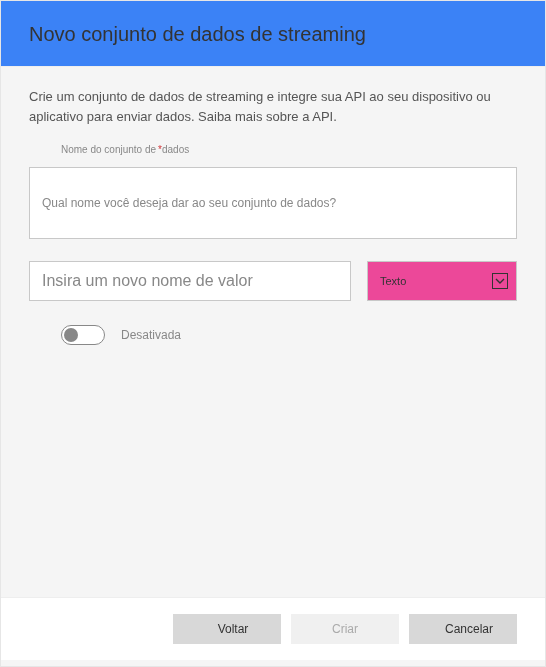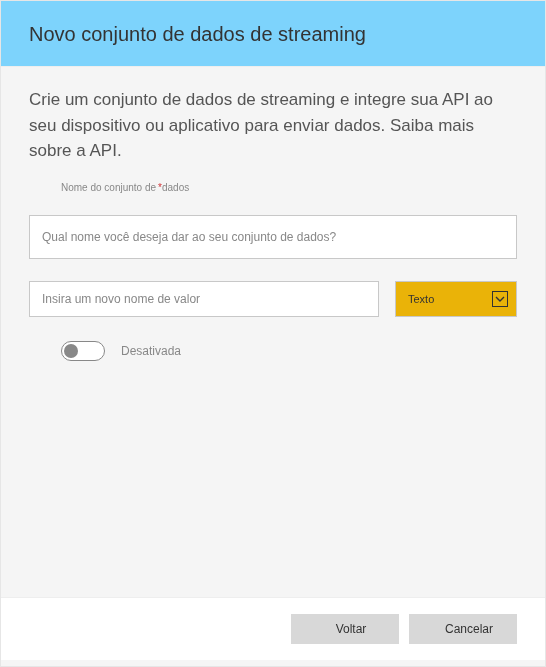--- a/index.html
+++ b/index.html
@@ -10,54 +10,54 @@
     body {
       width: 546px;
       height: 667px;
       font-family: "Segoe UI", Arial, sans-serif;
       color: #333;
       background: #f5f5f5;
       overflow: hidden;
       border: 1px solid #e6e6e6;
     }
     .header {
-      background: #7dd3fc;
+      background: #3b82f6;
       padding: 22px 28px 20px 28px;
       border-bottom: 1px solid #eeeeee;
     }
     .header h1 {
       font-size: 20px;
       font-weight: 400;
       color: #333;
     }
     .content {
       background: #f5f5f5;
       padding: 20px 28px 0 28px;
       height: 530px;
     }
     .intro {
-      font-size: 17px;
+      font-size: 13px;
       color: #555;
       line-height: 1.5;
       margin-bottom: 18px;
     }
     .field-label-small {
       font-size: 10px;
       color: #888;
-      margin-bottom: 22px;
+      margin-bottom: 12px;
       display: block;
       padding-left: 32px;
     }
     .required-star {
       color: #d13438;
       margin-left: 2px;
     }
     .text-input {
       width: 100%;
-      padding: 14px 12px;
+      padding: 28px 12px;
       border: 1px solid #c8c8c8;
       background: #ffffff;
       font-size: 12px;
       color: #333;
       font-family: inherit;
       outline: none;
     }
     .text-input::placeholder {
       color: #888;
     }
@@ -74,32 +74,32 @@
       display: flex;
       gap: 16px;
       align-items: stretch;
       margin-bottom: 24px;
     }
     .value-input {
       flex: 1;
       padding: 10px 12px;
       border: 1px solid #c8c8c8;
       background: #ffffff;
-      font-size: 12px;
+      font-size: 16px;
       color: #333;
       font-family: inherit;
       outline: none;
     }
     .value-input::placeholder {
       color: #888;
     }
     .select-wrap {
-      width: 122px;
+      width: 150px;
       border: 1px solid #c8c8c8;
-      background: #eab308;
+      background: #ec4899;
       display: flex;
       align-items: center;
       justify-content: space-between;
       padding: 0 8px 0 12px;
       cursor: pointer;
     }
     .select-text {
       font-size: 11px;
       color: #333;
     }
@@ -211,14 +211,15 @@
         <div class="toggle-handle"></div>
       </div>
       <span class="toggle-status">Desativada</span>
     </div>
   </div>
 
 </div>
 
 <div class="footer">
   <button class="btn btn-secondary">Voltar</button>
+  <button class="btn btn-disabled">Criar</button>
   <button class="btn btn-secondary">Cancelar</button>
 </div>
 
 </body></html>

